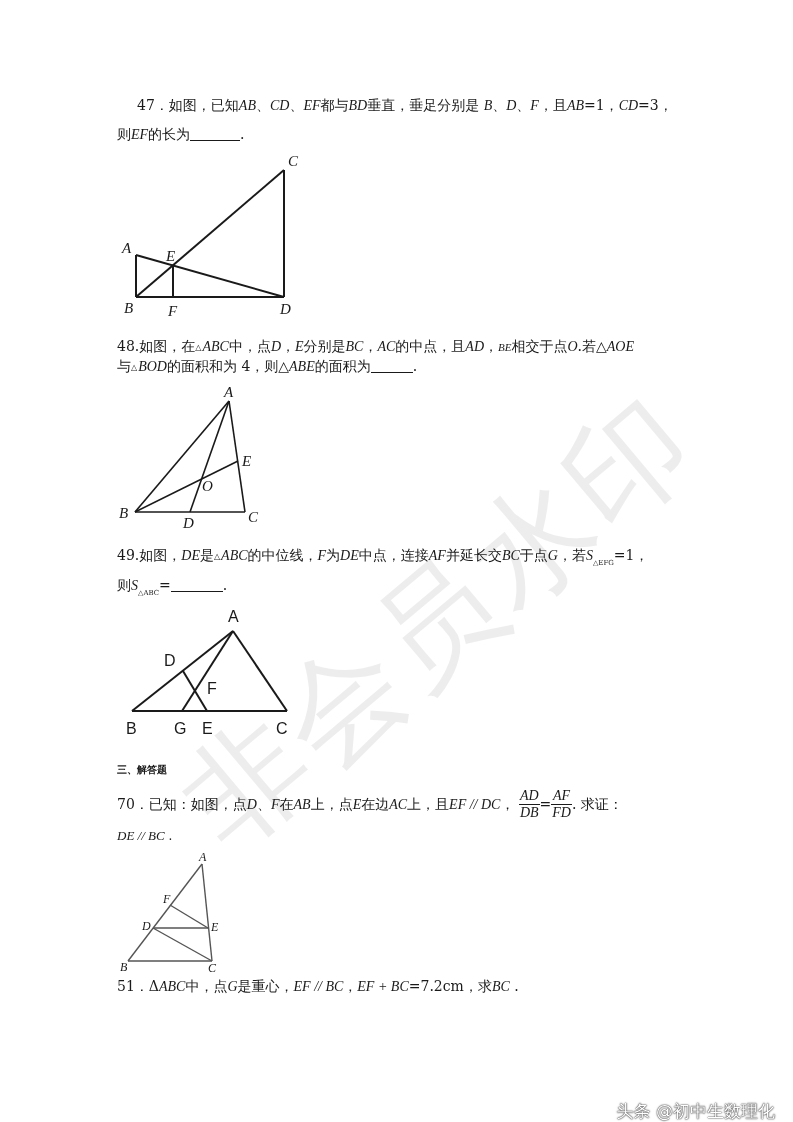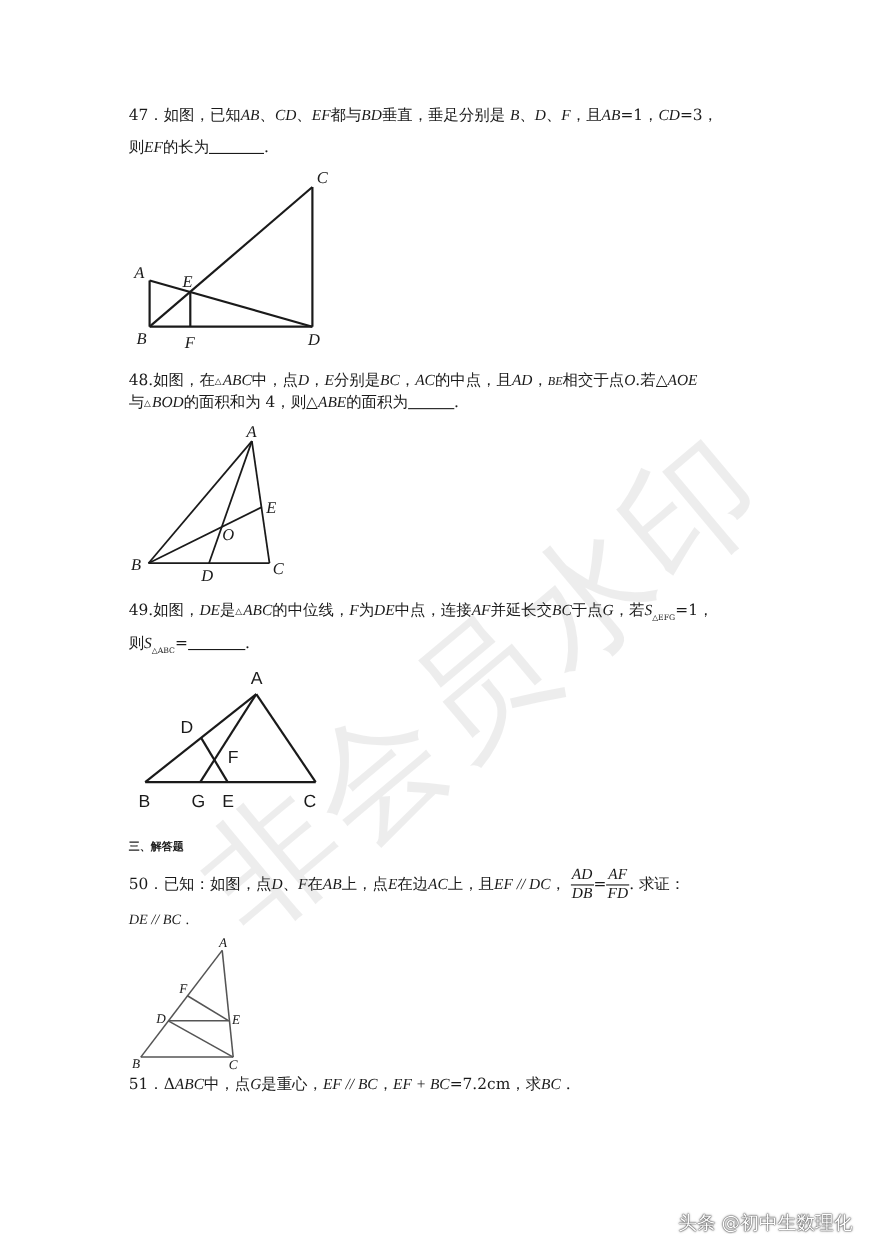--- a/index.html
+++ b/index.html
@@ -102,21 +102,21 @@
       text-shadow: 0 0 2px #333, 0 0 1px #000;
       white-space: nowrap;
       margin-top: 18px;
     }
   </style>
 </head>
 <body>
 
 <div class="watermark">非会员水印</div>
 
-<div class="line" style="top:95px;">
+<div class="line" style="top:95px;margin-left:20px;">
   <span>47．</span><span>如图，已知</span><span class="m">AB</span><span>、</span><span class="m">CD</span><span>、</span><span class="m">EF</span><span>都与</span><span class="m">BD</span><span>垂直，垂足分别是</span> <span class="m">B</span><span>、</span><span class="m">D</span><span>、</span><span class="m">F</span><span>，且</span><span class="m">AB</span><span>=1，</span><span class="m">CD</span><span>=3，</span>
 </div>
 <div class="line" style="top:124px;">
   <span>则</span><span class="m">EF</span><span>的长为</span><span class="blank" style="width:50px;"></span><span>.</span>
 </div>
 
 <svg class="fig" style="left:110px; top:150px;" width="200" height="170" viewBox="0 0 200 170">
   <g stroke="#1a1a1a" stroke-width="2" fill="none">
     <line x1="26" y1="147" x2="174" y2="147"></line>
     <line x1="26" y1="147" x2="26" y2="105"></line>
@@ -176,21 +176,21 @@
   <text class="up" x="161" y="134">C</text>
   <text class="up" x="49" y="66">D</text>
   <text class="up" x="87" y="134">E</text>
   <text class="up" x="92" y="94">F</text>
   <text class="up" x="59" y="134">G</text>
 </svg>
 
 <div class="section-title" style="top:763px;">三、解答题</div>
 
 <div class="line" style="top:788px; line-height:28px;">
-  <span>50．</span><span>已知：如图，点</span><span class="m">D</span><span>、</span><span class="m">F</span><span>在</span><span class="m">AB</span><span>上，点</span><span class="m">E</span><span>在边</span><span class="m">AC</span><span>上，且</span><span class="m">EF // DC</span><span>，</span>
+  <span>70．</span><span>已知：如图，点</span><span class="m">D</span><span>、</span><span class="m">F</span><span>在</span><span class="m">AB</span><span>上，点</span><span class="m">E</span><span>在边</span><span class="m">AC</span><span>上，且</span><span class="m">EF // DC</span><span>，</span>
   <span class="frac"><span class="num">AD</span><span class="den">DB</span></span><span>=</span><span class="frac"><span class="num">AF</span><span class="den">FD</span></span><span>.  求证：</span>
 </div>
 <div class="line" style="top:826px; font-size:12px;">
   <span class="m" style="font-size:13px;font-family:Liberation Serif, serif;">DE // BC</span> <span>.</span>
 </div>
 
 <svg class="fig" style="left:110px; top:845px;" width="120" height="135" viewBox="0 0 120 135">
   <g stroke="#555" stroke-width="1.4" fill="none">
     <line x1="18" y1="116" x2="102" y2="116"></line>
     <line x1="18" y1="116" x2="92" y2="19"></line>

